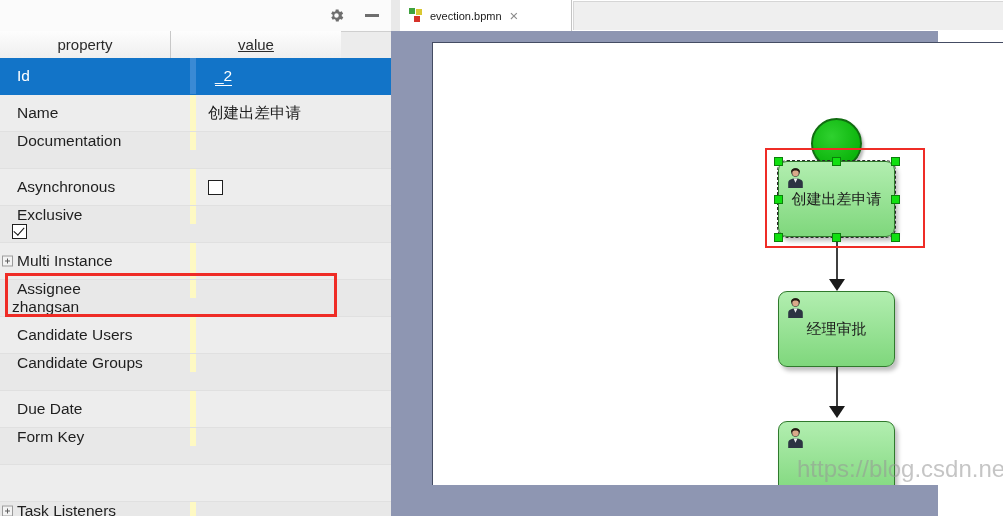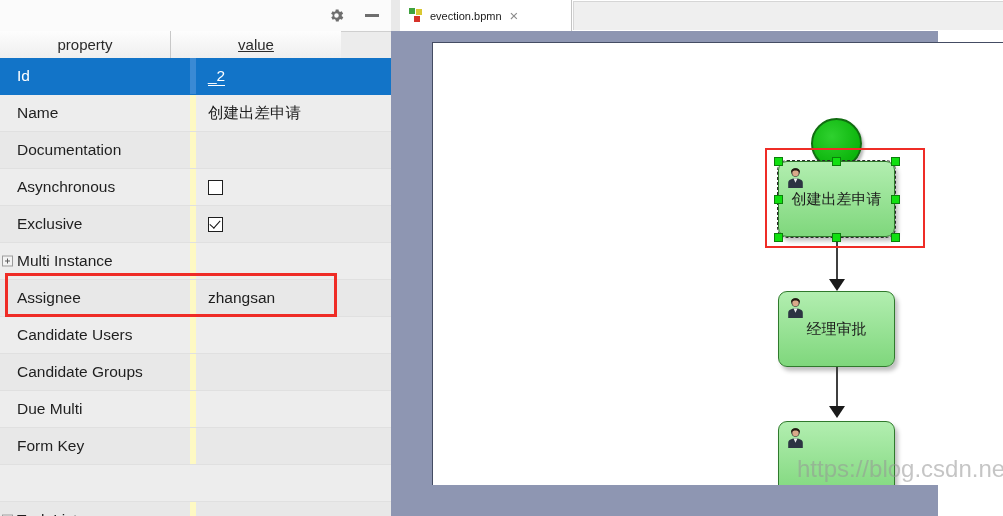--- a/index.html
+++ b/index.html
@@ -80,21 +80,21 @@
     height: 458px;
     overflow: hidden;
   }
   .prow {
     display: flex;
     height: 37px;
     border-bottom: 1px solid #e0e0e0;
     box-sizing: border-box;
     background: #ededed;
   }
-  .prow.alt { background: #e8e8e8; }
+  .prow.alt { background: #e8e8e8; flex-direction: column; }
   .prow.selected { background: #1274c8; border-bottom: 1px solid #1274c8; }
   .pcell-name {
     width: 196px;
     box-sizing: border-box;
     border-right: 6px solid #fef9c3;
     display: flex;
     align-items: center;
     padding-left: 17px;
     font-size: 15.5px;
     color: #1f1f1f;
@@ -108,21 +108,21 @@
     padding-left: 12px;
     font-size: 15.5px;
     color: #1f1f1f;
   }
   .prow.selected .pcell-name,
   .prow.selected .pcell-val {
     color: #ffffff;
     border-right-color: #3a8ad4;
   }
   .prow.selected .pcell-val { text-decoration: none; }
-  .val-underline { border-bottom: 1px solid #ffffff; padding-bottom: 0px; }
+  .val-underline { border-bottom: 1px solid #ffffff; padding-bottom: 0px; margin-left: 7px; }
 
   .expander {
     position: absolute;
     left: 2px; top: 50%;
     transform: translateY(-50%);
     width: 11px; height: 11px;
     border: 1px solid #9b9b9b;
     background: #f3f3f3;
     box-sizing: border-box;
   }
@@ -423,21 +423,21 @@
       <div class="pcell-name">Candidate Users</div>
       <div class="pcell-val"></div>
     </div>
 
     <div class="prow alt">
       <div class="pcell-name">Candidate Groups</div>
       <div class="pcell-val"></div>
     </div>
 
     <div class="prow">
-      <div class="pcell-name">Due Multi</div>
+      <div class="pcell-name">Due Date</div>
       <div class="pcell-val"></div>
     </div>
 
     <div class="prow alt">
       <div class="pcell-name">Form Key</div>
       <div class="pcell-val"></div>
     </div>
 
     <div class="prow">
       <div class="pcell-val"></div>

